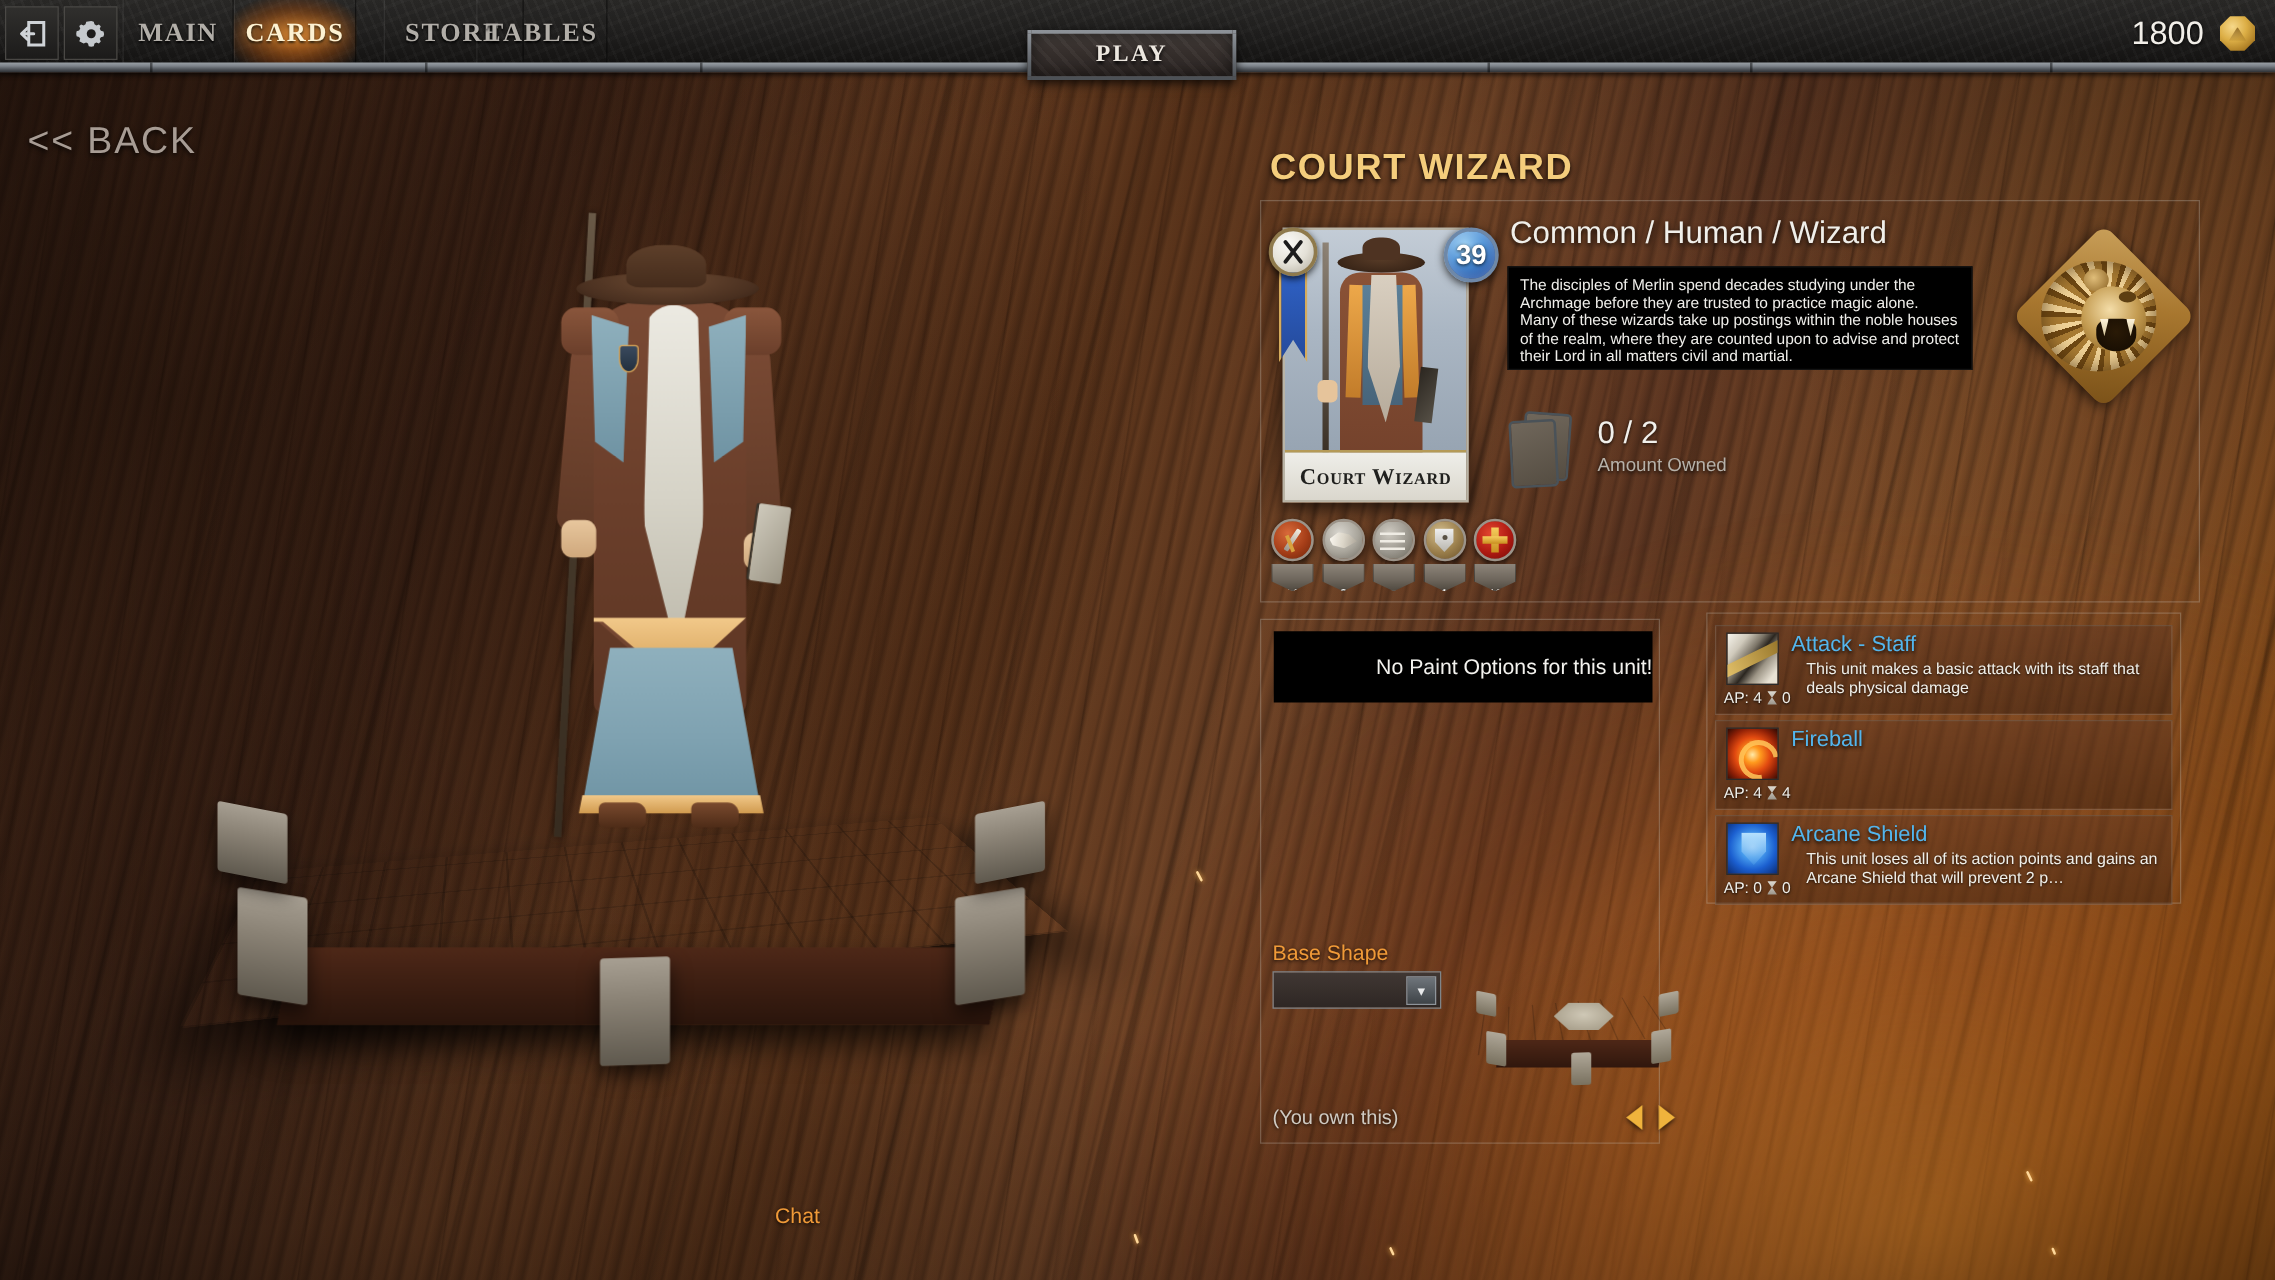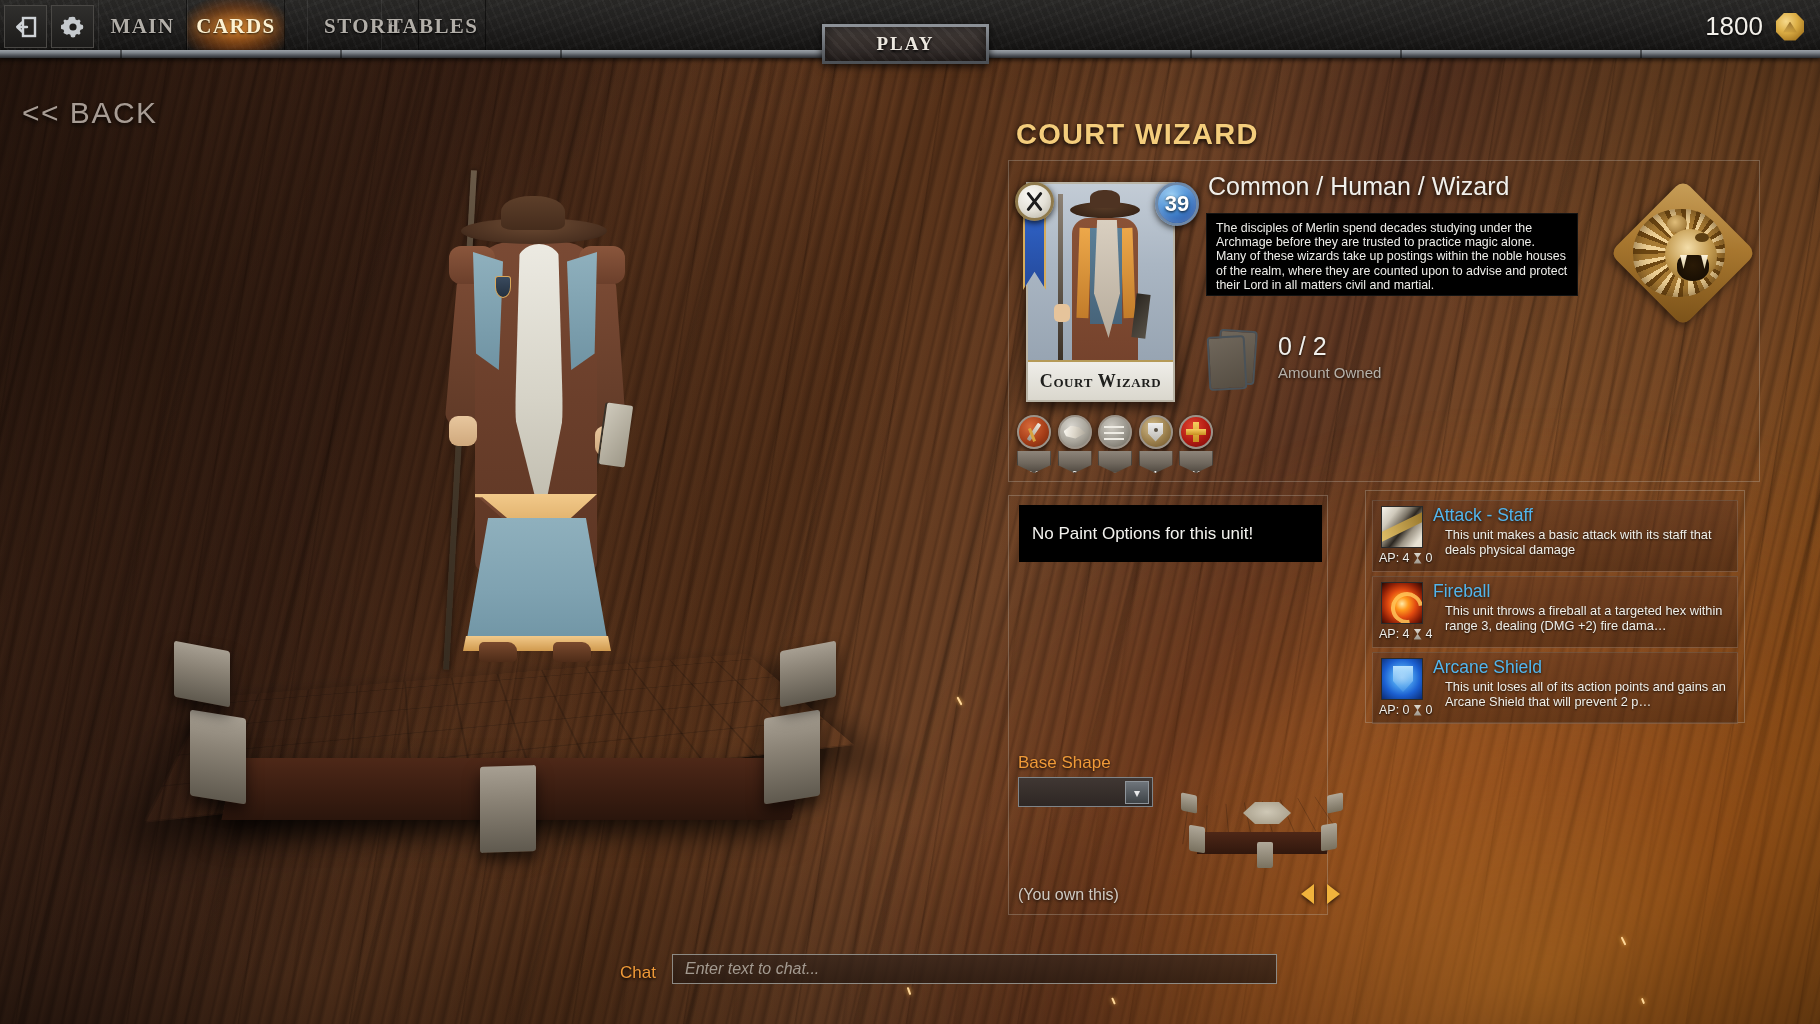--- a/index.html
+++ b/index.html
@@ -503,21 +503,21 @@
     margin-bottom:5px; }
   .gl-cross{ position:relative; width:20px; height:20px; }
   .gl-cross i{ position:absolute; background:linear-gradient(180deg,#f6cd5e,#c98f20); }
   .gl-cross i:nth-child(1){ left:7px; top:0; width:6px; height:20px; }
   .gl-cross i:nth-child(2){ left:0; top:7px; width:20px; height:6px; }
 
   
   #paint-panel{ left:1008px; top:495px; width:320px; height:420px; }
   #paint-msg{
     position:absolute; left:1019px; top:505px; width:303px; height:57px;
-    background:#000; display:flex; align-items:center; z-index:27;
+    background:#000; display:flex; align-items:center; z-index:27;justify-content:flex-end;
   }
   #paint-msg span{ font-size:17px; color:#f3f2ee; padding-left:13px; }
 
   #base-label{
     position:absolute; left:1018px; top:753px;
     font-size:17px; color:#f09a38; text-shadow:0 1px 3px rgba(0,0,0,.85); z-index:27;
   }
   #base-select{
     position:absolute; left:1018px; top:777px; width:135px; height:30px;
     background:linear-gradient(180deg,#403733 0%,#2e2724 100%);
@@ -869,32 +869,28 @@
   </div>
 
   <div class="ability" id="ab1">
     <div class="ab-ico ico-fire"></div>
     <div class="ab-cost">
       <span>AP: 4</span>
       <span class="hourglass"></span>
       <span>4</span>
     </div>
     <div class="ab-name">Fireball</div>
-    <div class="ab-desc">This unit throws a fireball at a targeted hex within range 3, dealing (DMG +2) fire dama…</div>
   </div>
 
   <div class="ability" id="ab2">
     <div class="ab-ico ico-shield"></div>
     <div class="ab-cost">
       <span>AP: 0</span>
       <span class="hourglass"></span>
       <span>0</span>
     </div>
     <div class="ab-name">Arcane Shield</div>
     <div class="ab-desc">This unit loses all of its action points and gains an Arcane Shield that will prevent 2 p…</div>
   </div>
 
   <div id="chat-label">Chat</div>
-  <div id="chat-input">
-    <span class="ph">Enter text to chat...</span>
-  </div>
 
 </div>
 
 </body></html>

